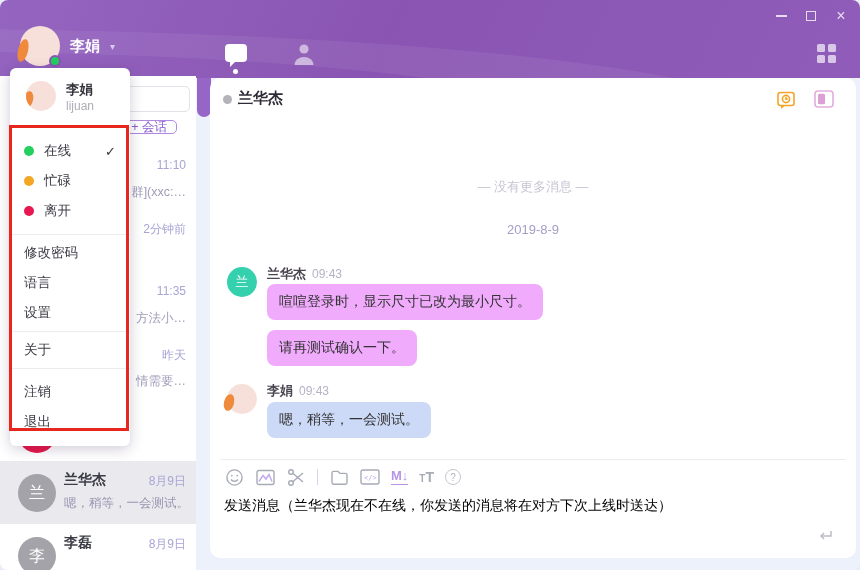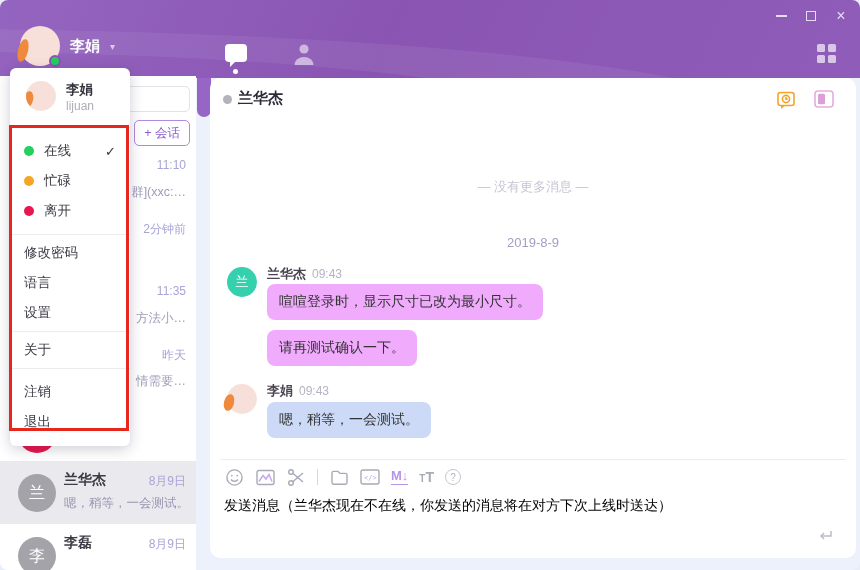--- a/index.html
+++ b/index.html
@@ -34,42 +34,42 @@
   .nav-item { position:relative; width:26px; height:26px; cursor:pointer; }
   .nav-dot { position:absolute; left:233px; top:69px; width:5px; height:5px; border-radius:50%; background:#fff; }
   .grid-icon { position:absolute; right:24px; top:44px; width:19px; height:19px; display:grid;
     grid-template-columns:8px 8px; grid-template-rows:8px 8px; gap:3px; cursor:pointer; }
   .grid-icon span { background:rgba(255,255,255,.66); border-radius:1.5px; }
 
   
   .sidebar { position:absolute; left:0; top:76px; width:196px; height:494px; background:#fff; }
   .search-input { position:absolute; left:12px; top:10px; width:178px; height:26px; border:1px solid #e2e2e8;
     border-radius:5px; background:#fff; outline:none; font-size:13px; padding:0 8px; }
-  .new-chat-btn { position:absolute; right:6px; top:44px; height:26px; padding:0 9px; background:#fff;
+  .new-chat-btn { position:absolute; right:19px; top:44px; height:14px; padding:0 9px; background:#fff;
     border:1px solid #b18ae0; color:#8b5fd0; border-radius:5px; font-size:12.5px; display:flex; align-items:center; cursor:pointer; }
   .scroll-thumb { position:absolute; left:197px; top:78px; width:14px; height:39px; background:#9765c5; border-radius:0 0 7px 7px; cursor:pointer; }
 
   .srow { position:absolute; left:0; width:196px; height:63px; cursor:pointer; }
   .srow.selected { background:#e9e9ee; }
   .srow-time { position:absolute; right:10px; top:12px; font-size:12px; color:#a8a4d6; }
   .srow-frag { position:absolute; right:10px; top:38px; font-size:12.5px; color:#a09cb8;text-align:right; }
   .srow-avatar { position:absolute; left:18px; top:13px; width:38px; height:38px; border-radius:50%;
     background:#a3a3a9; color:#fff; display:flex; align-items:center; justify-content:center; font-size:16px; }
   .srow-name { position:absolute; left:64px; top:10px; font-size:14px; font-weight:bold; color:#3c3c46; }
   .srow-preview { position:absolute; left:64px; top:34px; font-size:12.5px; color:#9a96b0; white-space:nowrap; }
 
   
   .chat-panel { position:absolute; left:210px; top:78px; right:4px; bottom:12px; background:#fff; border-radius:10px; }
   .chat-header-dot { position:absolute; left:13px; top:17px; width:9px; height:9px; border-radius:50%; background:#b3b3ba; }
   .chat-title { position:absolute; left:28px; top:11px; font-size:15px; font-weight:bold; color:#2f2b38; }
   .chat-header-icons { position:absolute; right:20px; top:12px; display:flex; gap:16px; }
   .hdr-icon { width:22px; height:22px; cursor:pointer; }
 
   .no-more { position:absolute; left:0; right:0; top:100px; text-align:center; font-size:13px; color:#c8c5d2; }
-  .chat-date { position:absolute; left:0; right:0; top:157px; text-align:center; font-size:13px; color:#a29ec6; }
+  .chat-date { position:absolute; left:0; right:0; top:144px; text-align:center; font-size:13px; color:#a29ec6; }
 
   .msg-avatar { position:absolute; width:30px; height:30px; border-radius:50%; color:#fff; display:flex;
     align-items:center; justify-content:center; font-size:13px; cursor:pointer; }
   .msg-head { position:absolute; left:57px; font-size:13px; }
   .msg-sender { font-weight:bold; color:#4a4550; margin-right:6px; }
   .msg-time { color:#b5b2c6; font-size:12px; }
   .bubble { position:absolute; left:57px; display:inline-block; max-width:430px; padding:9px 12px;
     border-radius:8px; font-size:14px; color:#333; white-space:nowrap; }
   .bubble.other { background:#f0abfc; }
   .bubble.self { background:#cddaf7; }

